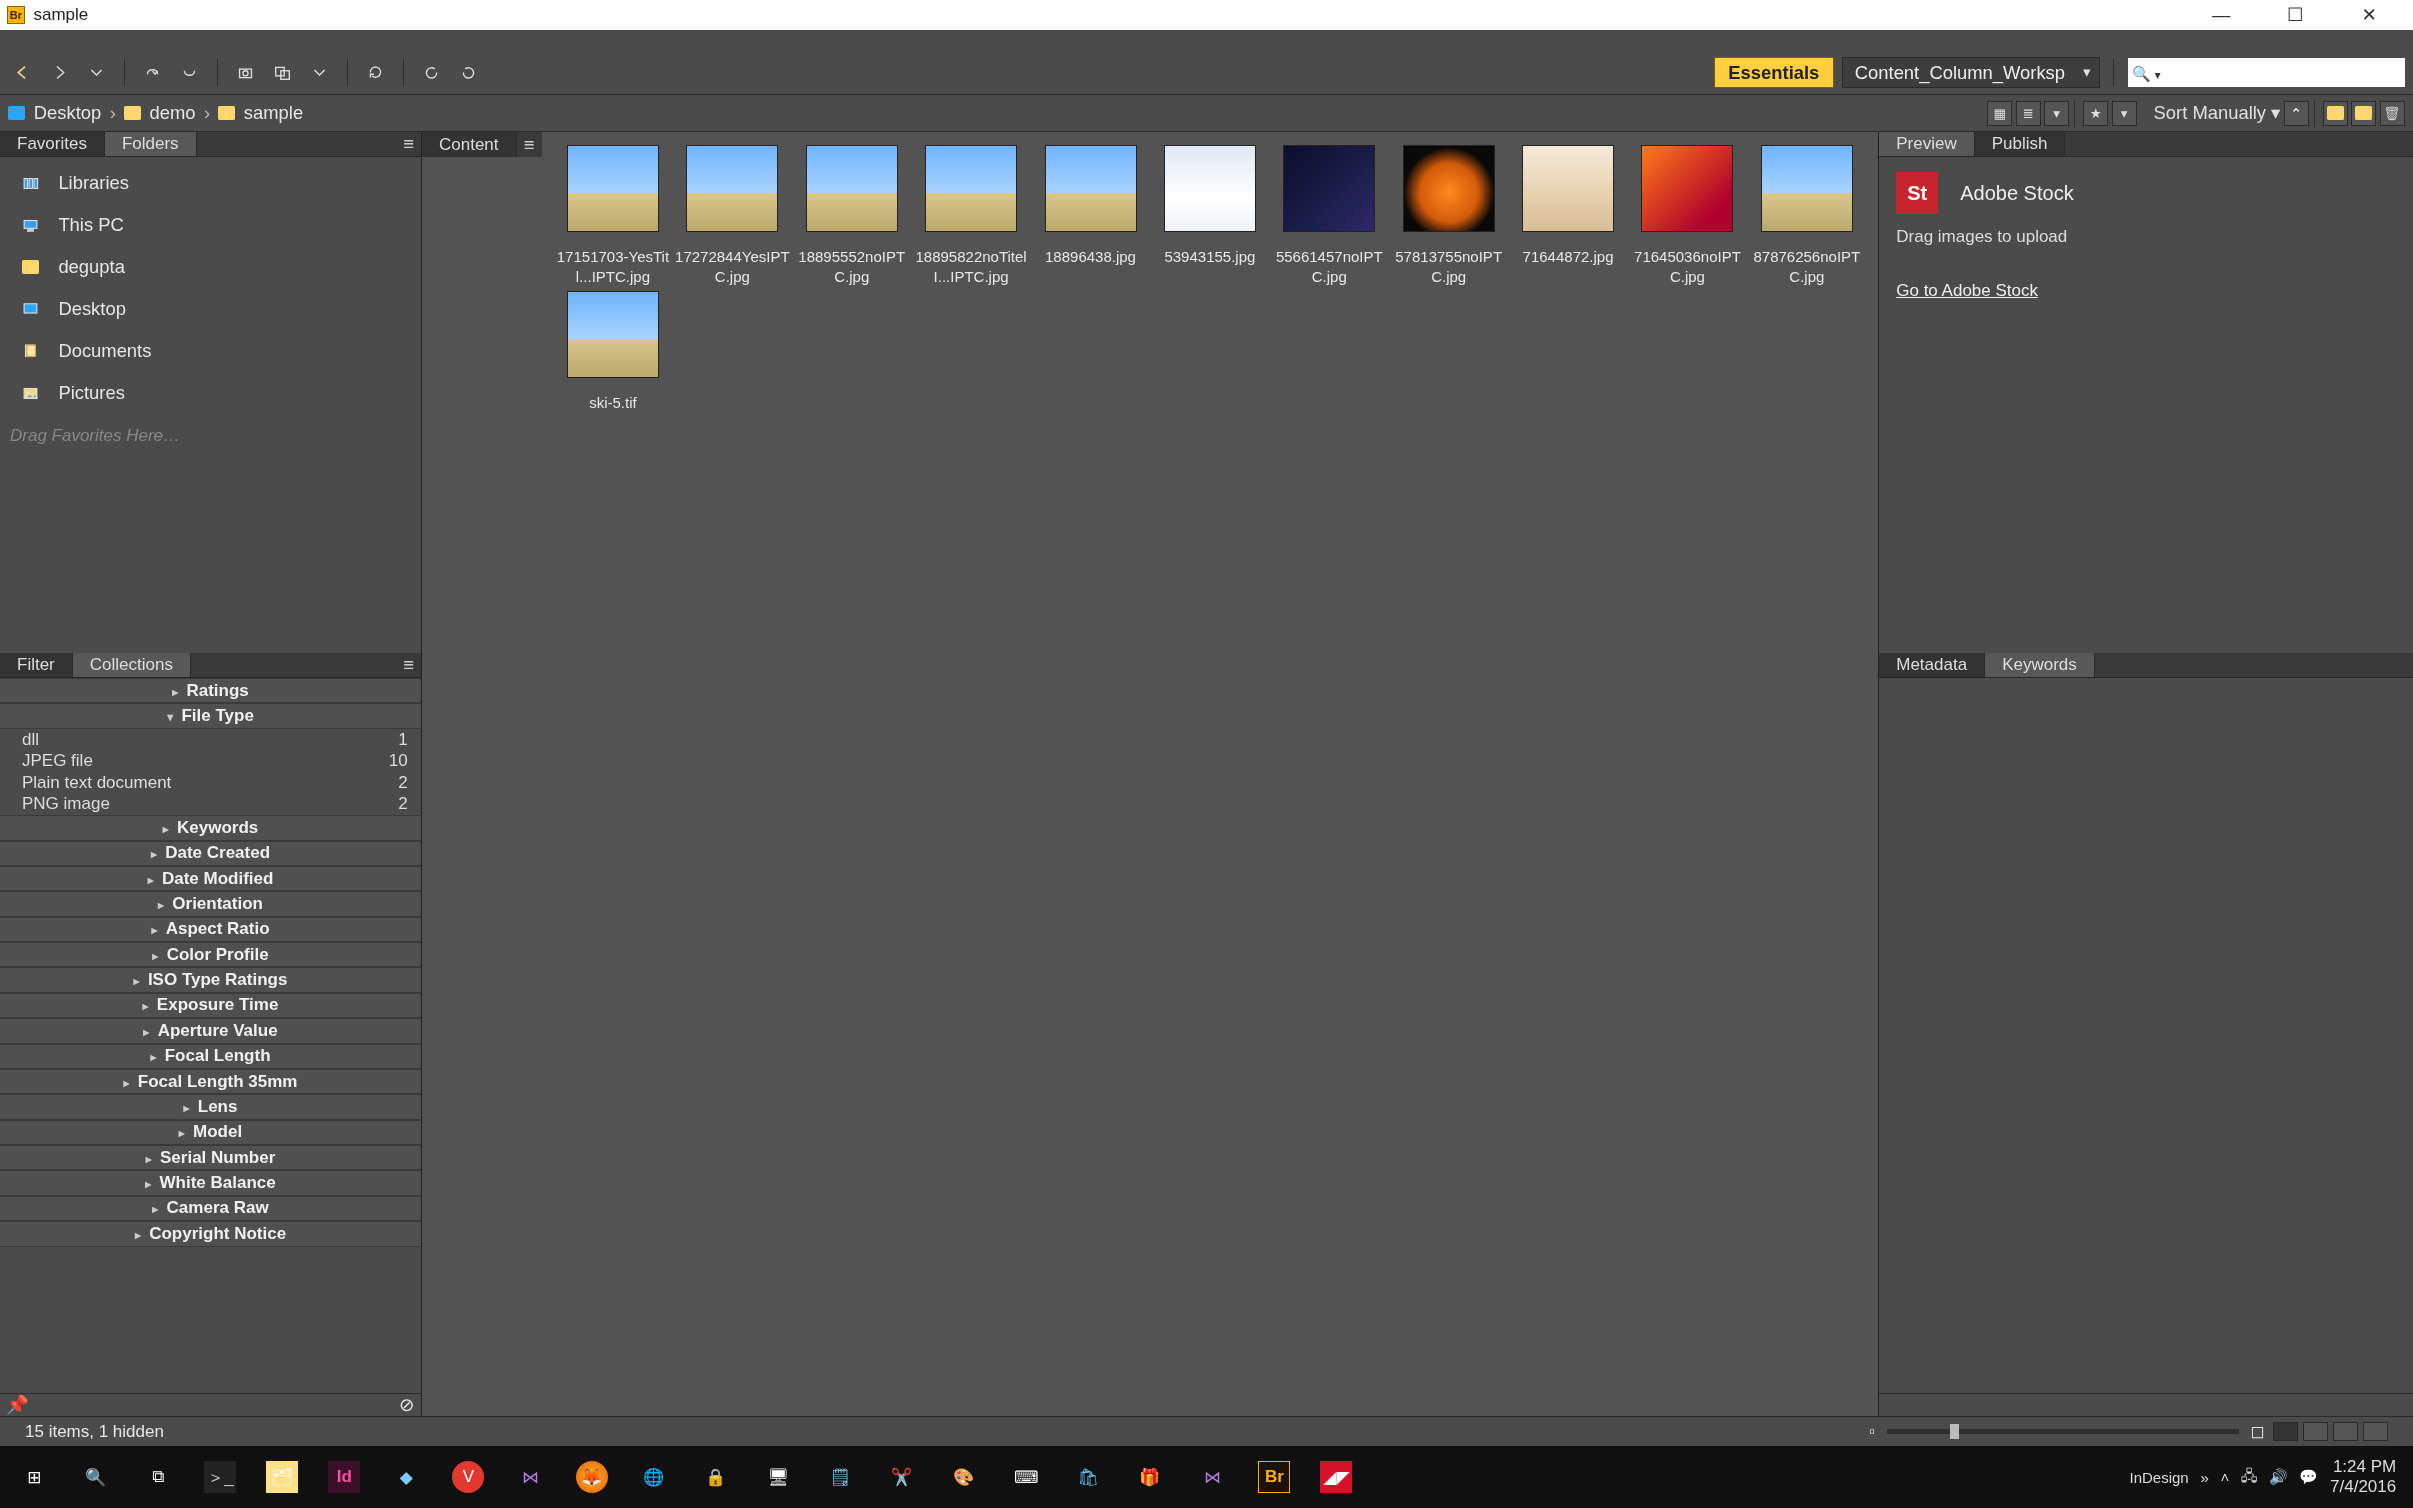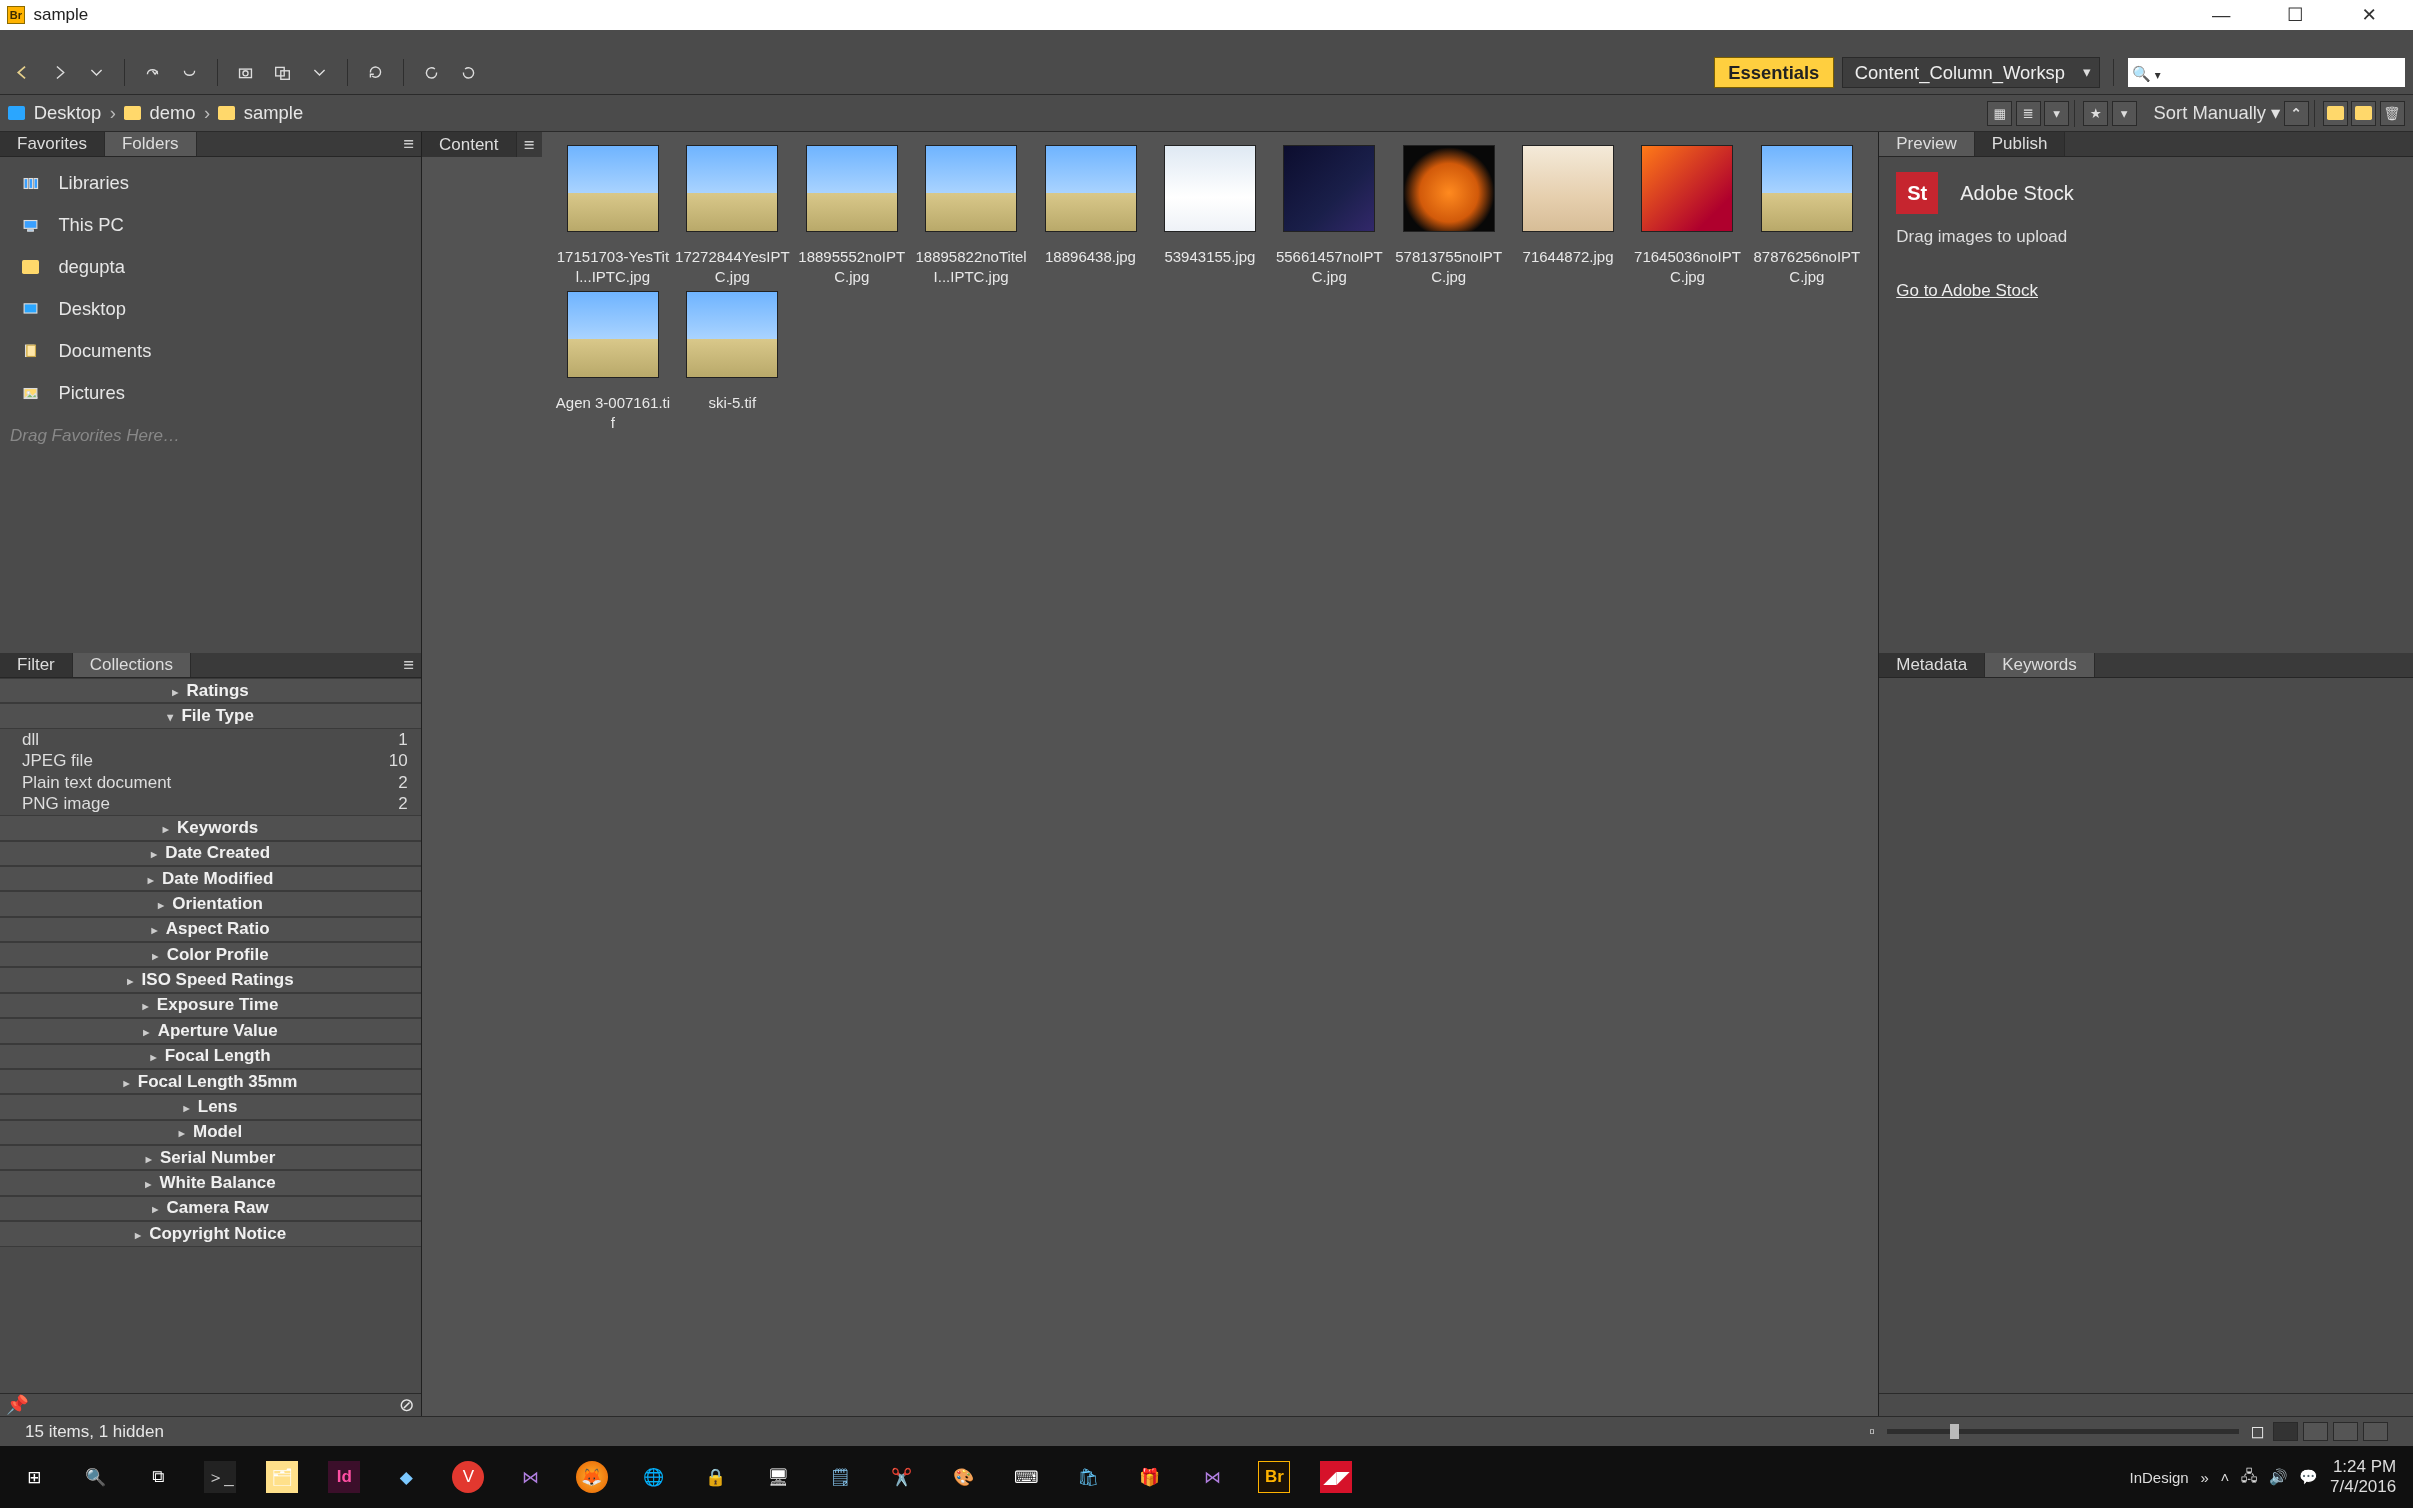--- a/index.html
+++ b/index.html
@@ -420,21 +420,21 @@
             <div class="filter-section">
               <span class="chev"></span>
               <span>Aspect Ratio</span>
             </div>
             <div class="filter-section">
               <span class="chev"></span>
               <span>Color Profile</span>
             </div>
             <div class="filter-section">
               <span class="chev"></span>
-              <span>ISO Speed Ratings</span>
+              <span>ISO Type Ratings</span>
             </div>
             <div class="filter-section">
               <span class="chev"></span>
               <span>Exposure Time</span>
             </div>
             <div class="filter-section">
               <span class="chev"></span>
               <span>Aperture Value</span>
             </div>
             <div class="filter-section">
@@ -521,24 +521,20 @@
               <div class="img" style="background: linear-gradient(rgb(244, 234, 217) 0%, rgb(230, 207, 174) 60%, rgb(215, 189, 151) 100%);"></div>
               <div class="name">71644872.jpg</div>
             </div>
             <div class="thumb">
               <div class="img" style="background: linear-gradient(135deg, rgb(255, 122, 24), rgb(175, 0, 45) 80%);"></div>
               <div class="name">71645036noIPTC.jpg</div>
             </div>
             <div class="thumb">
               <div class="img" style="background: linear-gradient(rgb(111, 180, 255) 0%, rgb(169, 211, 255) 55%, rgb(217, 200, 138) 55%, rgb(185, 169, 106) 100%);"></div>
               <div class="name">87876256noIPTC.jpg</div>
-            </div>
-            <div class="thumb">
-              <div class="img" style="background: linear-gradient(rgb(111, 180, 255) 0%, rgb(169, 211, 255) 55%, rgb(217, 200, 138) 55%, rgb(185, 169, 106) 100%);"></div>
-              <div class="name">Agen 3-007161.tif</div>
             </div>
             <div class="thumb">
               <div class="img" style="background: linear-gradient(rgb(111, 180, 255) 0%, rgb(169, 211, 255) 55%, rgb(217, 200, 138) 55%, rgb(185, 169, 106) 100%);"></div>
               <div class="name">ski-5.tif</div>
             </div>
           </div>
       </div>
     </div>
 
     <div class="col-right">

